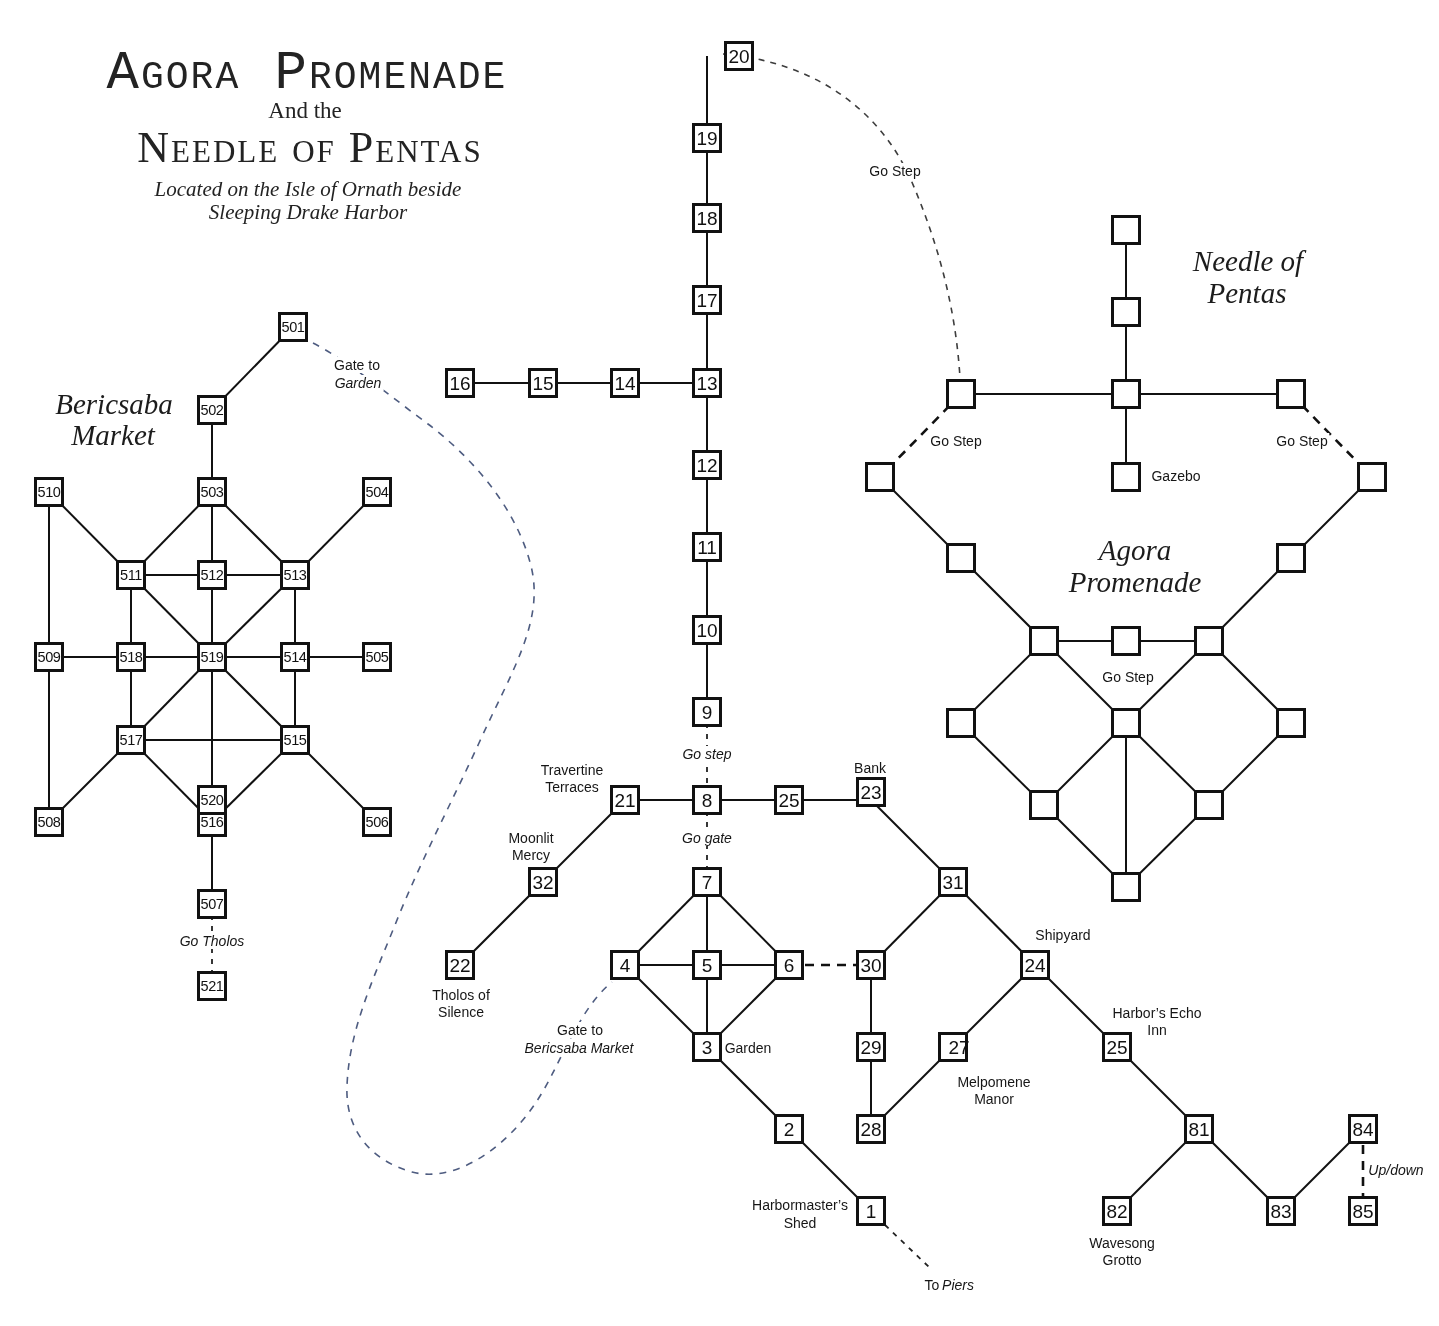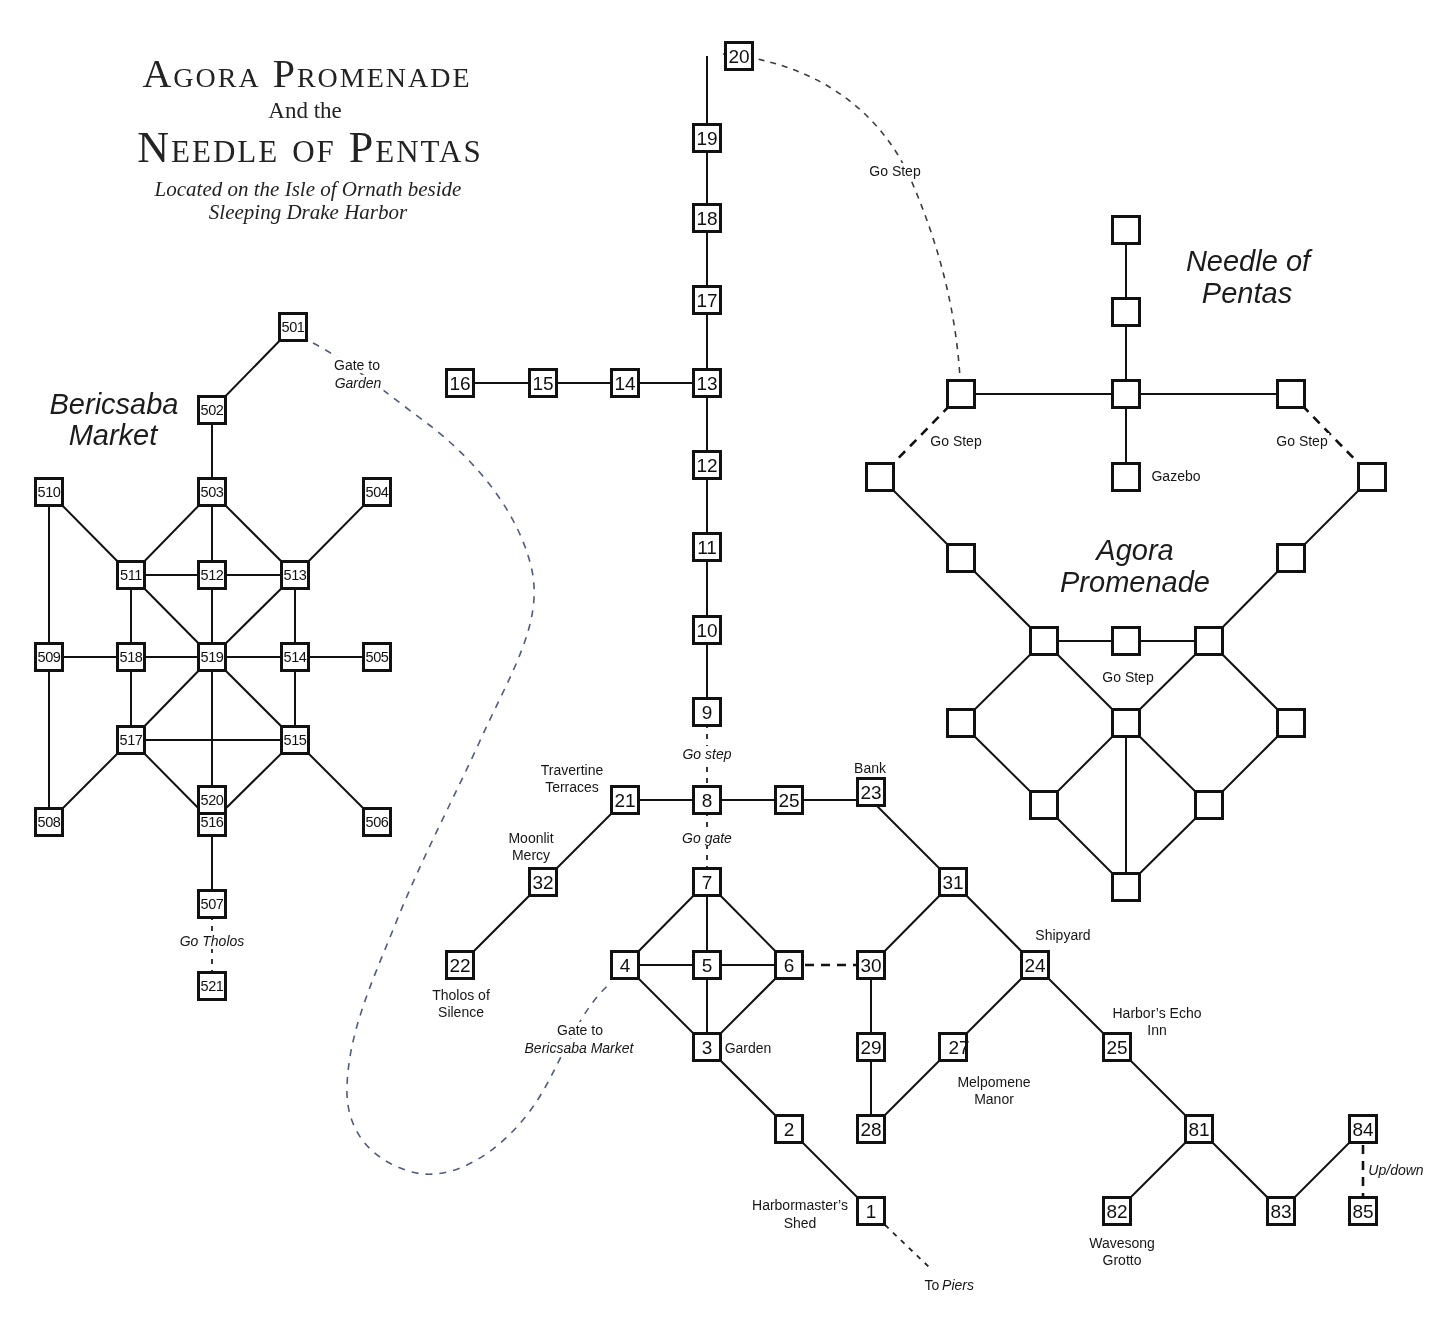--- a/index.html
+++ b/index.html
@@ -10,26 +10,26 @@
   .edge{stroke:#111;stroke-width:2;}
   .dash-b{stroke:#111;stroke-width:2.6;stroke-dasharray:9 7;}
   .dash-t{stroke:#222;stroke-width:1.8;stroke-dasharray:5 6;}
   .curve-gate{fill:none;stroke:#4e5c80;stroke-width:1.6;stroke-dasharray:7 7;}
   .curve-step{fill:none;stroke:#3d3d3d;stroke-width:1.6;stroke-dasharray:6 6;}
   .node{position:absolute;box-sizing:border-box;width:30px;height:30px;margin-left:-15px;margin-top:-15px;
         border:3px solid #111;background:#fff;display:flex;align-items:center;justify-content:center;
         font-size:19px;line-height:1;color:#111;}
   .node.small{font-size:14.5px;letter-spacing:-0.4px;}
   .lb{position:absolute;transform:translate(-50%,-50%);white-space:nowrap;color:#161616;}
-  .lb.region{font-family:Liberation Sans, sans-serif;font-style:italic;font-size:29px;color:#1c1c1c;}
+  .lb.region{font-family:Liberation Serif, serif;font-style:italic;font-size:29px;color:#1c1c1c;}
   .lb.sans{font-size:14px;background:#fff;padding:0 2px;}
   .lb.sansi{font-size:14px;font-style:italic;background:#fff;padding:0 2px;}
   .title-line{position:absolute;transform:translate(-50%,-50%);white-space:nowrap;
               font-family:"Liberation Serif",serif;color:#232323;}
-  #t1{font-size:40px;font-variant:small-caps;letter-spacing:2px;}
+  #t1{font-size:54px;font-variant:small-caps;letter-spacing:2px;font-family:Liberation Mono, monospace;}
   #t2{font-size:23px;}
   #t3{font-size:44px;font-variant:small-caps;letter-spacing:2px;}
   #t4,#t5{font-size:21px;font-style:italic;}
 </style>
 </head>
 <body>
 
 <div id="map">
   <svg id="edges-svg" viewBox="0 0 1439 1326" xmlns="http://www.w3.org/2000/svg">
       <path d="M 313 343 C 350 362 395 400 428 424 C 470 456 516 506 531 566 C 545 622 510 674 479 743 C 451 804 420 862 395 925 C 371 984 349 1032 347 1086 C 345 1131 372 1161 412 1172 C 449 1182 492 1157 522 1121 C 549 1089 557 1060 578 1025 C 590 1004 601 991 612 982" class="curve-gate"></path>

